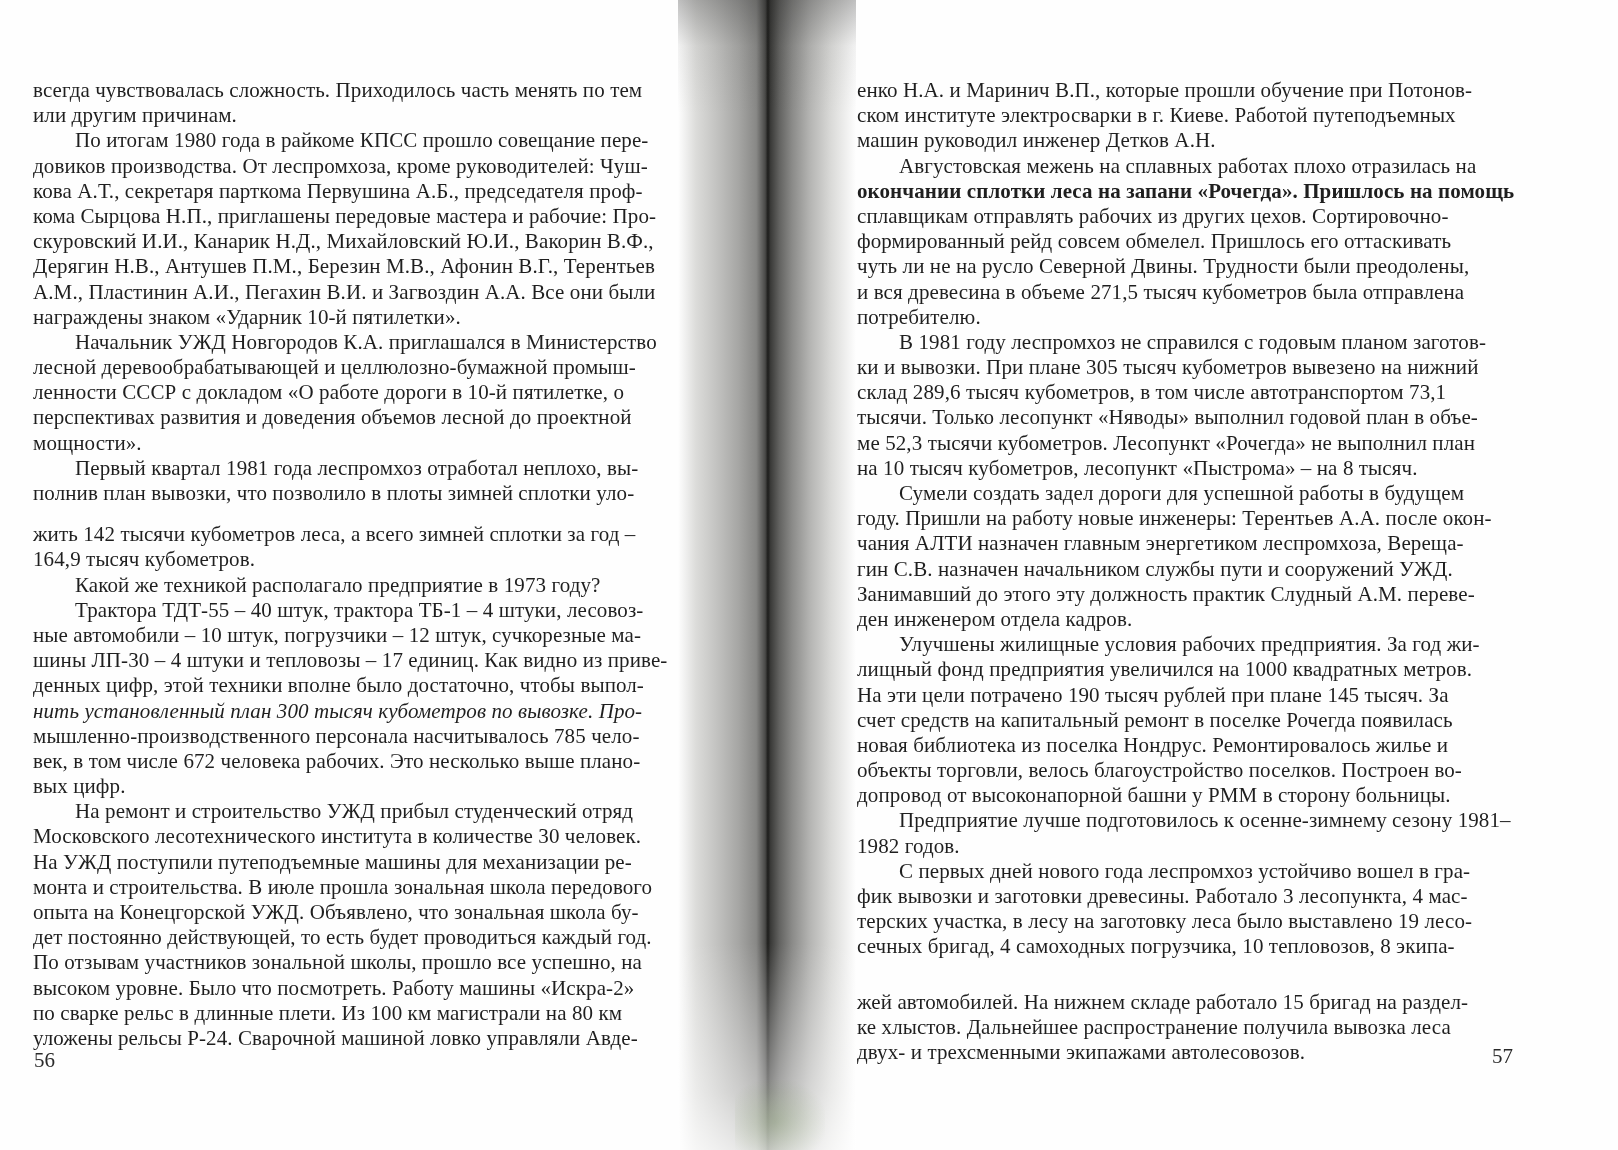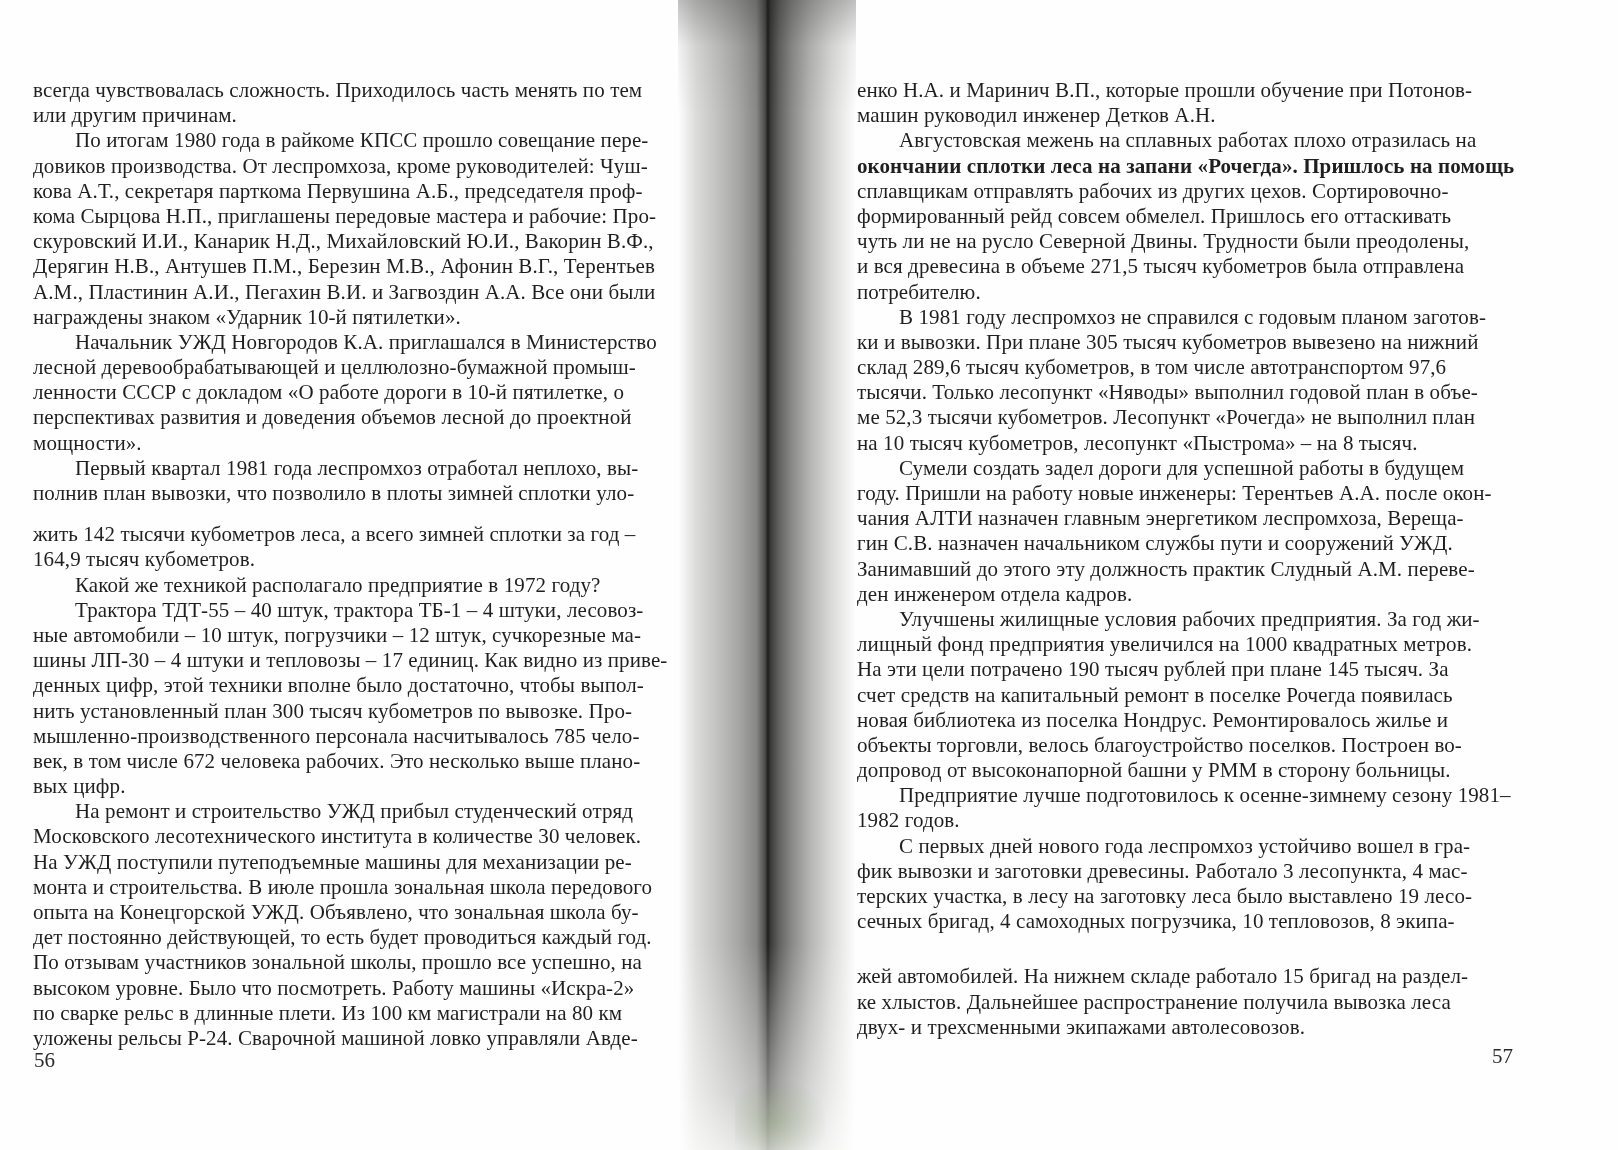--- a/index.html
+++ b/index.html
@@ -114,28 +114,28 @@
         <div class="line" style="word-spacing: 0px;">перспективах развития и доведения объемов лесной до проектной</div>
         <div class="line last">мощности».</div>
       </div>
       <div class="paragraph">
         <div class="line indent" style="word-spacing: 0px;">Первый квартал 1981 года леспромхоз отработал неплохо, вы-</div>
         <div class="line" style="word-spacing: 0px;">полнив план вывозки, что позволило в плоты зимней сплотки уло-</div>
         <div class="line" style="word-spacing: 0px; margin-top: 16px;">жить 142 тысячи кубометров леса, а всего зимней сплотки за год –</div>
         <div class="line last">164,9 тысяч кубометров.</div>
       </div>
       <div class="paragraph">
-        <div class="line indent last">Какой же техникой располагало предприятие в 1972 году?</div>
+        <div class="line indent last">Какой же техникой располагало предприятие в 1973 году?</div>
       </div>
       <div class="paragraph">
         <div class="line indent" style="word-spacing: 0px;">Трактора ТДТ-55 – 40 штук, трактора ТБ-1 – 4 штуки, лесовоз-</div>
         <div class="line" style="word-spacing: 0px;">ные автомобили – 10 штук, погрузчики – 12 штук, сучкорезные ма-</div>
         <div class="line" style="word-spacing: 0px;">шины ЛП-30 – 4 штуки и тепловозы – 17 единиц. Как видно из приве-</div>
         <div class="line" style="word-spacing: 0px;">денных цифр, этой техники вполне было достаточно, чтобы выпол-</div>
-        <div class="line" style="word-spacing: 0px;">нить установленный план 300 тысяч кубометров по вывозке. Про-</div>
+        <div class="line" style="word-spacing: 0px; font-style: italic;">нить установленный план 300 тысяч кубометров по вывозке. Про-</div>
         <div class="line" style="word-spacing: 0px;">мышленно-производственного персонала насчитывалось 785 чело-</div>
         <div class="line" style="word-spacing: 0px;">век, в том числе 672 человека рабочих. Это несколько выше плано-</div>
         <div class="line last">вых цифр.</div>
       </div>
       <div class="paragraph">
         <div class="line indent" style="word-spacing: 0px;">На ремонт и строительство УЖД прибыл студенческий отряд</div>
         <div class="line" style="word-spacing: 0px;">Московского лесотехнического института в количестве 30 человек.</div>
         <div class="line" style="word-spacing: 0px;">На УЖД поступили путеподъемные машины для механизации ре-</div>
         <div class="line" style="word-spacing: 0px;">монта и строительства. В июле прошла зональная школа передового</div>
         <div class="line" style="word-spacing: 0px;">опыта на Конецгорской УЖД. Объявлено, что зональная школа бу-</div>
@@ -147,35 +147,36 @@
       </div>
     </div>
 
   <div class="gutter"></div>
   <div class="gutter-top-shade"></div>
   <div class="gutter-bottom-tint"></div>
 
   <div class="page-text right">
       <div class="paragraph">
         <div class="line" style="word-spacing: 0px;">енко Н.А. и Маринич В.П., которые прошли обучение при Потонов-</div>
+        <div class="line" style="word-spacing: 0px;">ском институте электросварки в г. Киеве. Работой путеподъемных</div>
         <div class="line last">машин руководил инженер Детков А.Н.</div>
       </div>
       <div class="paragraph">
         <div class="line indent" style="word-spacing: 0px;">Августовская межень на сплавных работах плохо отразилась на</div>
         <div class="line" style="word-spacing: 0px; font-weight: bold;">окончании сплотки леса на запани «Рочегда». Пришлось на помощь</div>
         <div class="line" style="word-spacing: 0px;">сплавщикам отправлять рабочих из других цехов. Сортировочно-</div>
         <div class="line" style="word-spacing: 0px;">формированный рейд совсем обмелел. Пришлось его оттаскивать</div>
         <div class="line" style="word-spacing: 0px;">чуть ли не на русло Северной Двины. Трудности были преодолены,</div>
         <div class="line" style="word-spacing: 0px;">и вся древесина в объеме 271,5 тысяч кубометров была отправлена</div>
         <div class="line last">потребителю.</div>
       </div>
       <div class="paragraph">
         <div class="line indent" style="word-spacing: 0px;">В 1981 году леспромхоз не справился с годовым планом заготов-</div>
         <div class="line" style="word-spacing: 0px;">ки и вывозки. При плане 305 тысяч кубометров вывезено на нижний</div>
-        <div class="line" style="word-spacing: 0px;">склад 289,6 тысяч кубометров, в том числе автотранспортом 97,6</div>
+        <div class="line" style="word-spacing: 0px;">склад 289,6 тысяч кубометров, в том числе автотранспортом 73,1</div>
         <div class="line" style="word-spacing: 0px;">тысячи. Только лесопункт «Няводы» выполнил годовой план в объе-</div>
         <div class="line" style="word-spacing: 0px;">ме 52,3 тысячи кубометров. Лесопункт «Рочегда» не выполнил план</div>
         <div class="line last">на 10 тысяч кубометров, лесопункт «Пыстрома» – на 8 тысяч.</div>
       </div>
       <div class="paragraph">
         <div class="line indent" style="word-spacing: 0px;">Сумели создать задел дороги для успешной работы в будущем</div>
         <div class="line" style="word-spacing: 0px;">году. Пришли на работу новые инженеры: Терентьев А.А. после окон-</div>
         <div class="line" style="word-spacing: 0px;">чания АЛТИ назначен главным энергетиком леспромхоза, Вереща-</div>
         <div class="line" style="word-spacing: 0px;">гин С.В. назначен начальником службы пути и сооружений УЖД.</div>
         <div class="line" style="word-spacing: 0px;">Занимавший до этого эту должность практик Слудный А.М. переве-</div>

